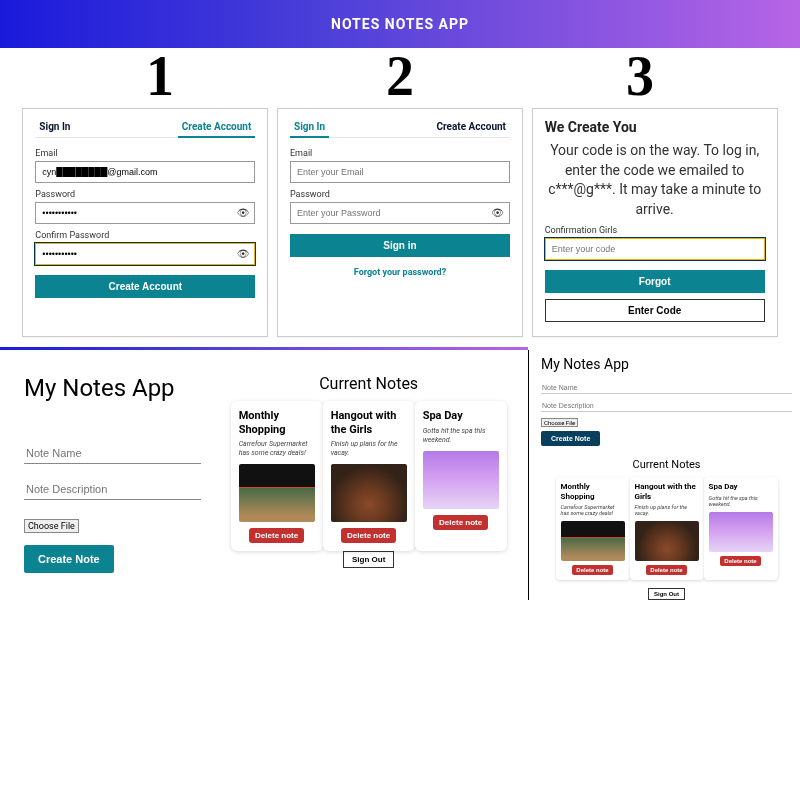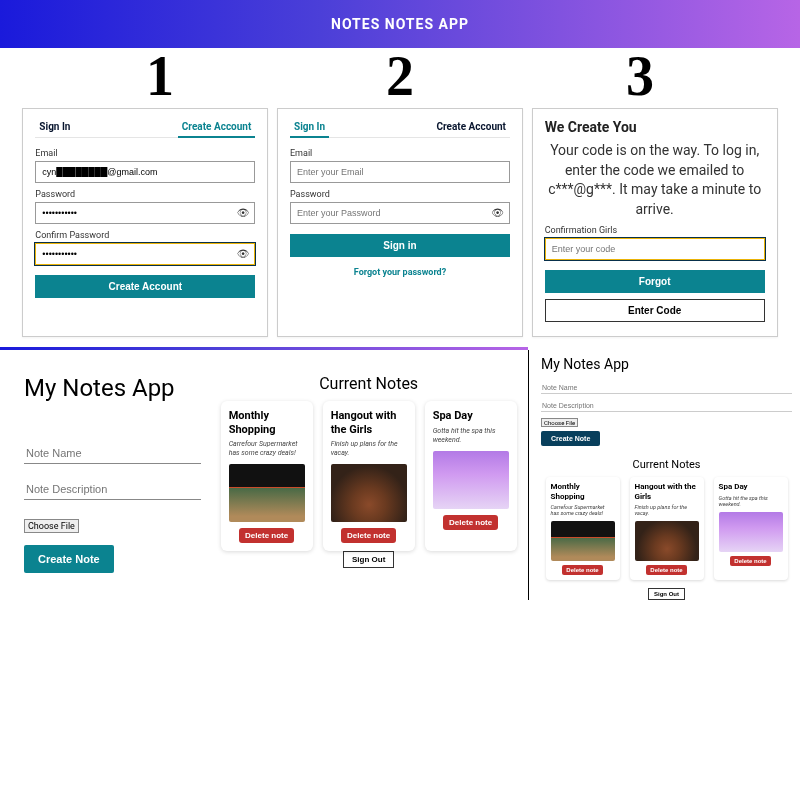--- a/index.html
+++ b/index.html
@@ -45,21 +45,21 @@
   .underline-input-sm { width: 100%; border: none; border-bottom: 1px solid #ccc; padding: 2px 1px; font-size: 7px; background: transparent; margin-bottom: 6px; }
   .choose-file { border: 1px solid #888; background: #efefef; font-size: 9px; padding: 1px 3px; display: inline-block; }
   .choose-file-sm { border: 1px solid #888; background: #efefef; font-size: 6px; padding: 0 2px; display: inline-block; }
 
   .btn-create { background: #0b8390; color:#fff; border:none; padding: 8px 14px; font-weight:700; font-size: 11px; margin-top: 12px; border-radius: 2px; }
   .btn-create-sm { background: #083f5c; color:#fff; border:none; padding: 4px 10px; font-weight:700; font-size: 7px; margin-top: 4px; border-radius: 2px; }
 
   .section-head { text-align: center; font-size: 16px; font-weight: 400; margin: 20px 0 8px; }
   .section-head-sm { text-align: center; font-size: 11px; font-weight: 400; margin: 12px 0 6px; }
 
-  .notes-grid { display: flex; gap: 10px; justify-content: center; }
+  .notes-grid { display: flex; gap: 0; justify-content: center; }
   .note-card { background: #fff; border-radius: 6px; box-shadow: 0 1px 4px rgba(0,0,0,0.15); padding: 8px; width: 92px; display:flex; flex-direction:column; }
   .note-card-sm { background:#fff; border-radius:4px; box-shadow:0 1px 3px rgba(0,0,0,0.15); padding:5px; width:74px; display:flex; flex-direction:column; }
   .note-title { font-weight:700; font-size: 11px; line-height:1.2; margin-bottom:4px; }
   .note-title-sm { font-weight:700; font-size:8px; line-height:1.15; margin-bottom:3px; }
   .note-desc { font-style: italic; font-size: 7px; color:#444; margin-bottom:6px; line-height:1.3; }
   .note-desc-sm { font-style: italic; font-size:5.5px; color:#444; margin-bottom:4px; line-height:1.2; }
   .note-img { width:100%; height:58px; border-radius:2px; margin-bottom:6px; }
   .note-img-sm { width:100%; height:40px; border-radius:2px; margin-bottom:4px; }
   .btn-delete { background:#c2312f; color:#fff; border:none; border-radius:3px; font-size:8px; font-weight:700; padding:3px 6px; align-self:center; }
   .btn-delete-sm { background:#c2312f; color:#fff; border:none; border-radius:2px; font-size:6px; font-weight:700; padding:2px 4px; align-self:center; }

